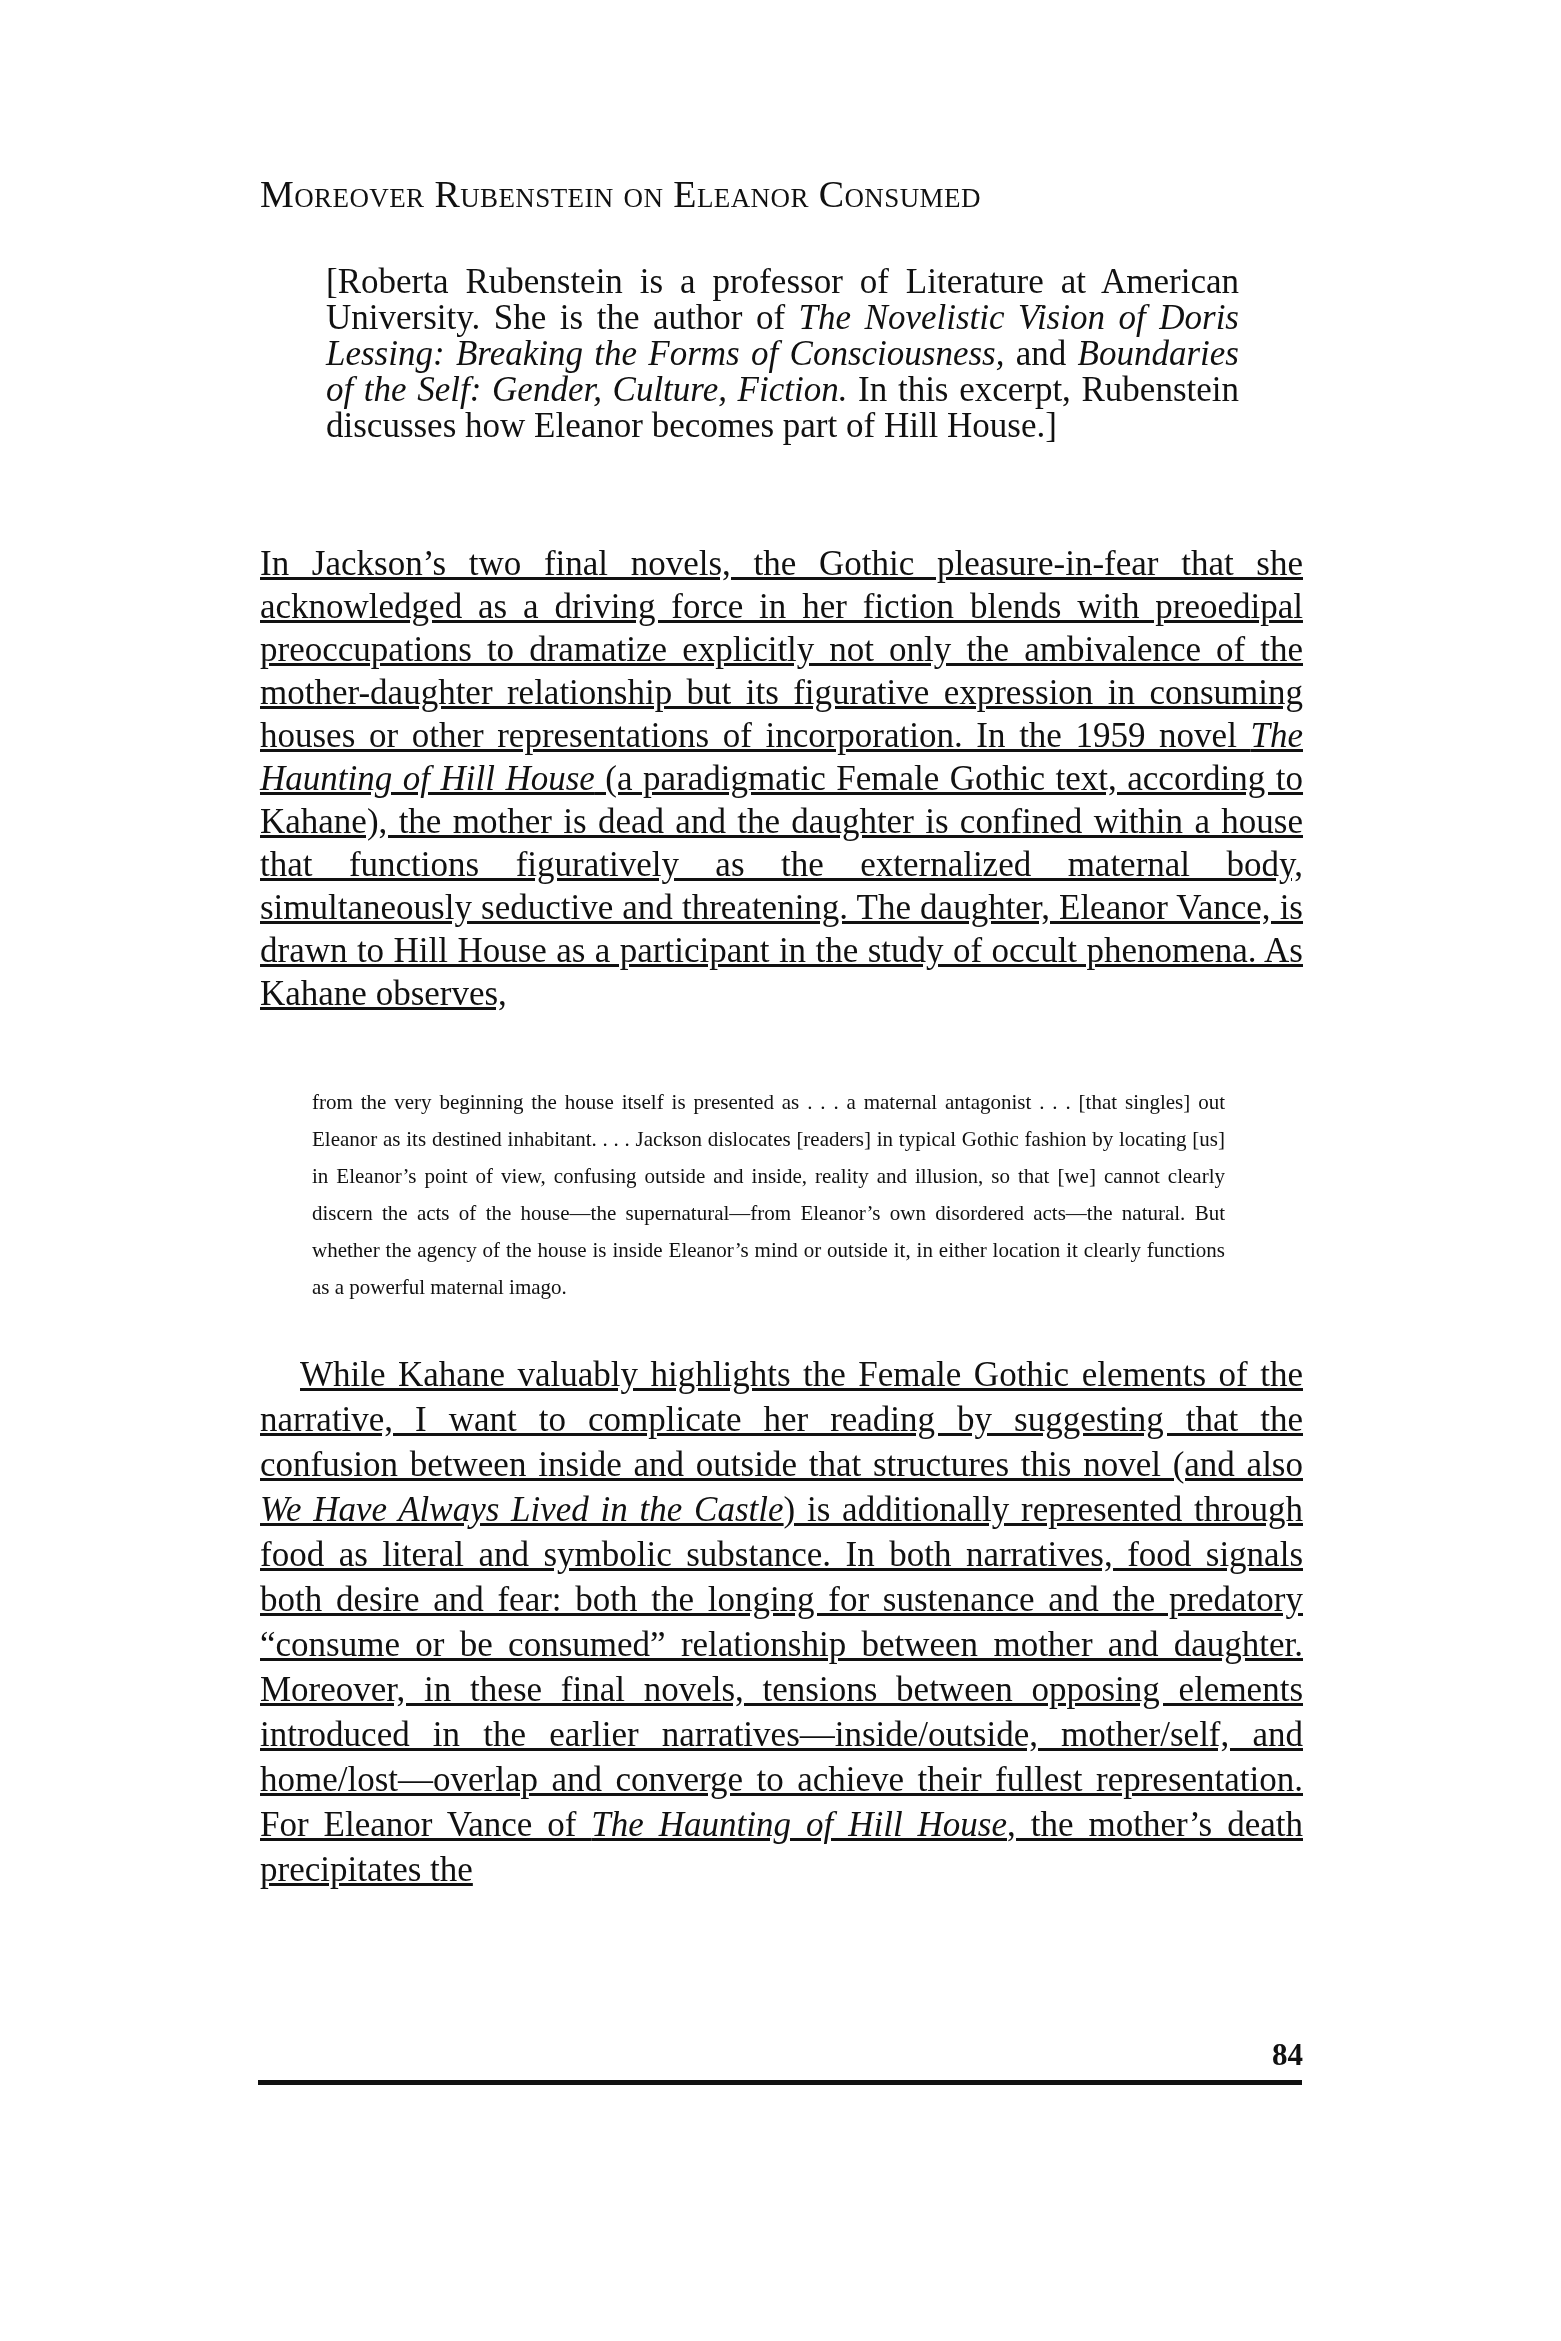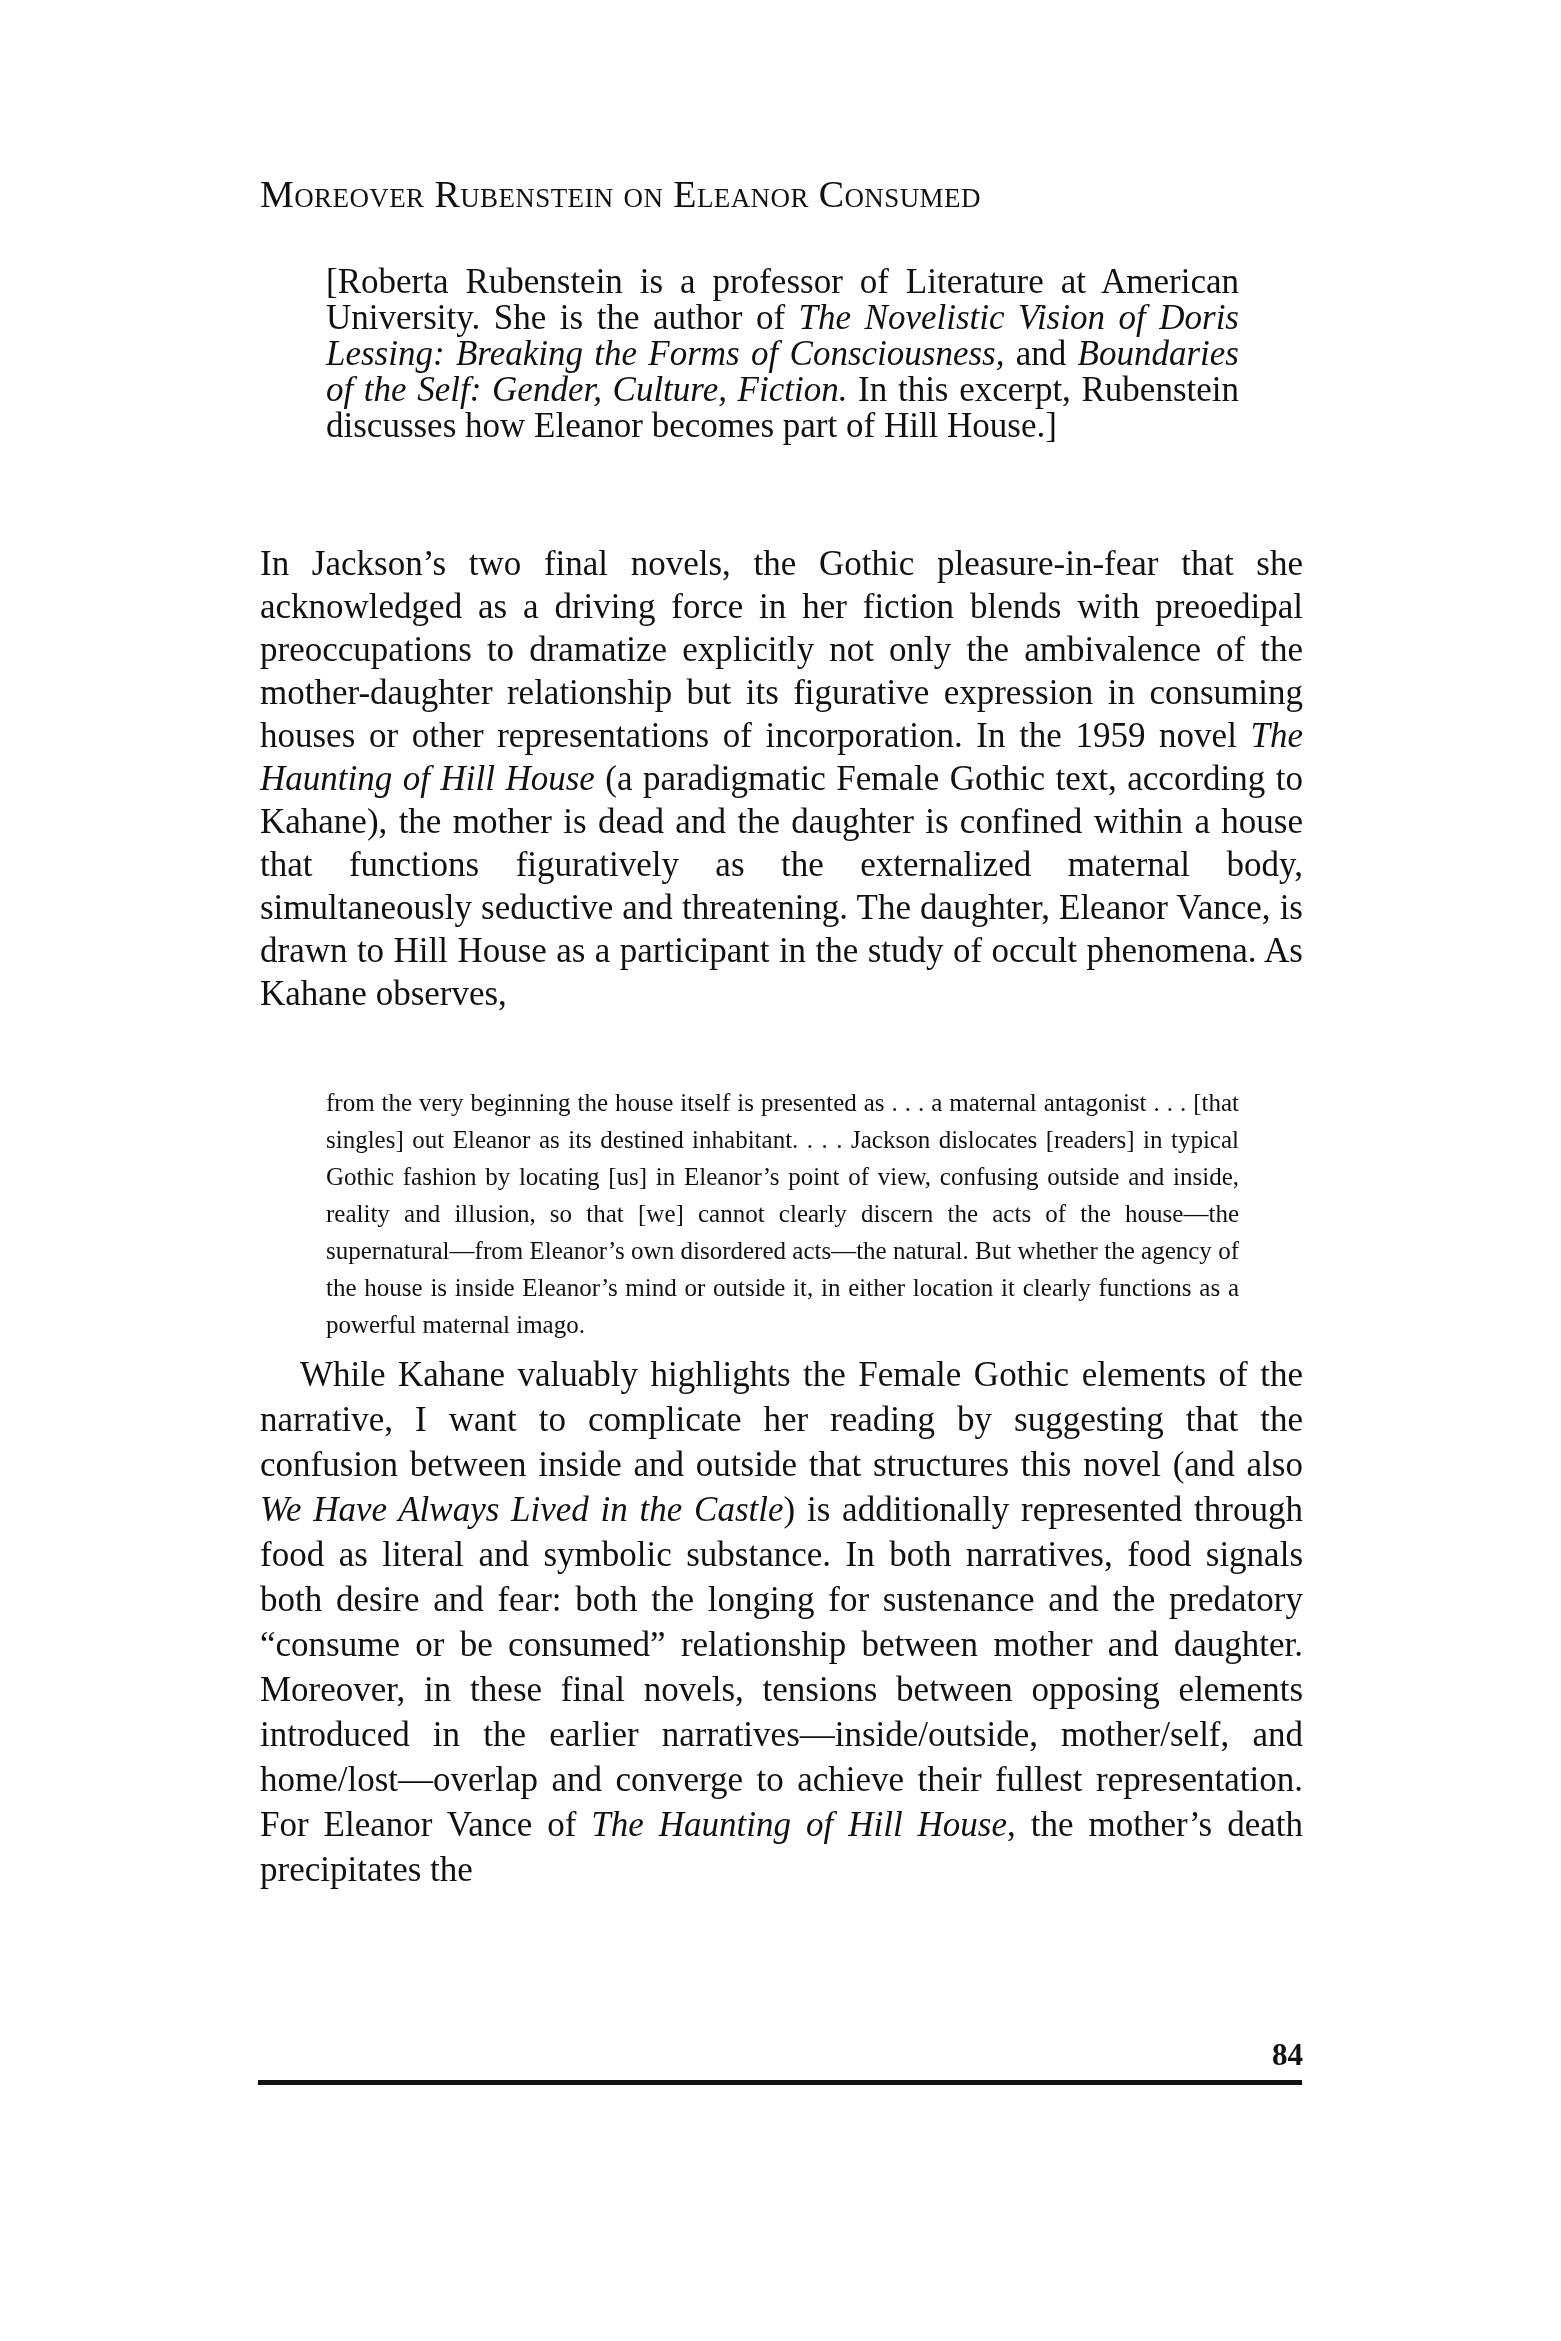--- a/index.html
+++ b/index.html
@@ -3,24 +3,24 @@
 <meta charset="utf-8">
 <style>
   html, body { margin: 0; padding: 0; background: #ffffff; }
   body { width: 1561px; height: 2342px; position: relative; overflow: hidden;
          font-family: "Liberation Serif", serif; color: #111111; }
   .title { position: absolute; left: 260px; top: 170px; width: 1084px;
            font-size: 38px; font-variant: small-caps; letter-spacing: 0.4px; line-height: 49px; }
   .bio { position: absolute; left: 326px; top: 264px; width: 913px;
          font-size: 35px; line-height: 36px; text-align: justify; }
   .body-p { position: absolute; left: 260px; width: 1043px;
-            font-size: 35px; line-height: 43px; text-align: justify; }
+            font-size: 35px; line-height: 43px; text-align: justify; text-decoration: underline; }
   .p1 { top: 542px; }
-  .quote { position: absolute; left: 326px; top: 1084px; width: 913px;
-           font-size: 25px; line-height: 37px; text-align: justify; }
+  .quote { position: absolute; left: 312px; top: 1084px; width: 913px;
+           font-size: 21px; line-height: 37px; text-align: justify; }
   .p2 { top: 1352px; line-height: 45px; text-indent: 40px; }
   .footer-num { position: absolute; right: 258px; top: 2037px;
                 font-size: 31px; font-weight: bold; }
   .footer-rule { position: absolute; left: 258px; top: 2080px; width: 1044px; height: 5.2px; background: #111111; }
   i { font-style: italic; }
 </style>
 </head>
 <body>
 
 <div class="title">Moreover Rubenstein on Eleanor Consumed</div>

